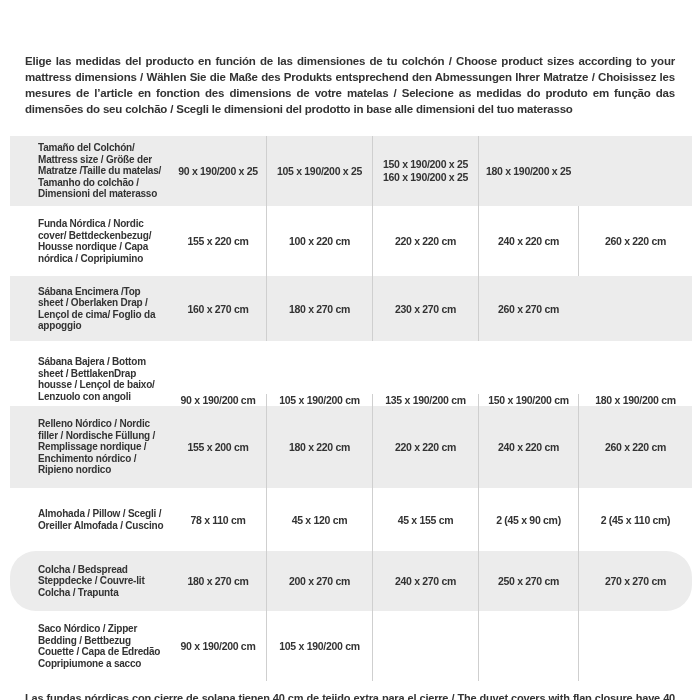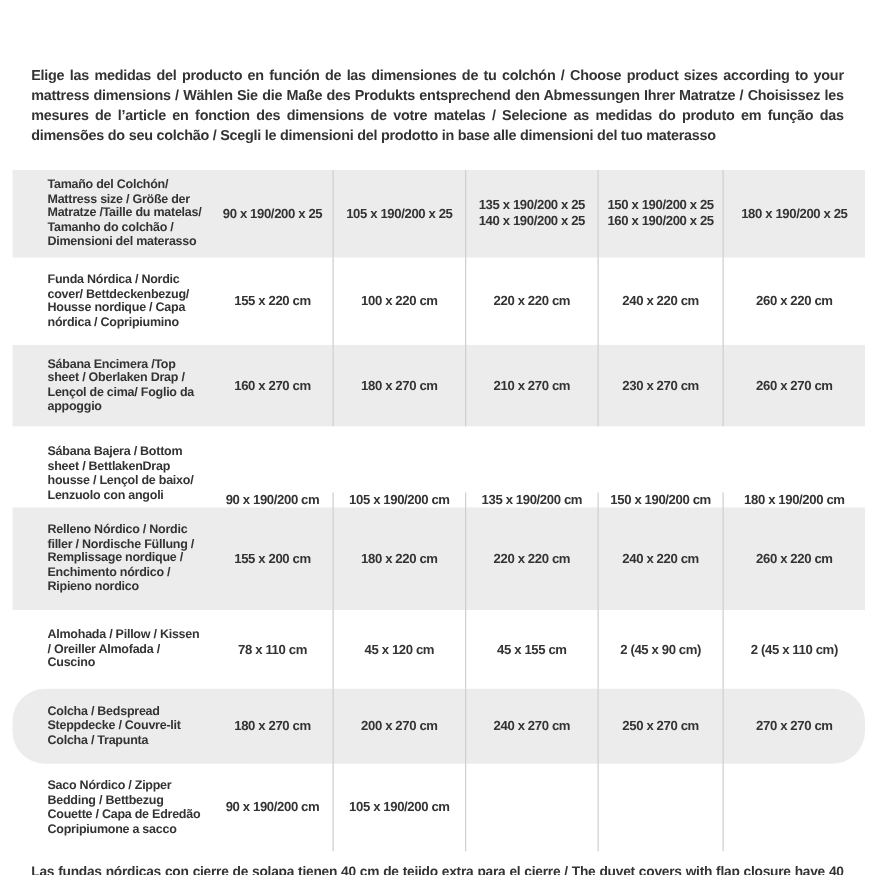--- a/index.html
+++ b/index.html
@@ -65,44 +65,39 @@
 
   <p class="intro">Elige las medidas del producto en función de las dimensiones de tu colchón / Choose product sizes according to your mattress dimensions / Wählen Sie die Maße des Produkts entsprechend den Abmessungen Ihrer Matratze / Choisissez les mesures de l’article en fonction des dimensions de votre matelas / Selecione as medidas do produto em função das dimensões do seu colchão / Scegli le dimensioni del prodotto in base alle dimensioni del tuo materasso</p>
 
   <div class="size-table">
 
     <div class="trow r1 stripe">
       <div class="cell label">Tamaño del Colchón/ Mattress size / Größe der Matratze /Taille du matelas/ Tamanho do colchão / Dimensioni del materasso</div>
       <div class="cell">90 x 190/200 x 25</div>
       <div class="cell sep">105 x 190/200 x 25</div>
       <div class="cell sep multi">
-        <span>135 x 190/200 x 25</span>
-        <span>140 x 190/200 x 25</span>
-      </div>
-      <div class="cell sep multi">
         <span>150 x 190/200 x 25</span>
         <span>160 x 190/200 x 25</span>
       </div>
       <div class="cell sep">180 x 190/200 x 25</div>
     </div>
 
     <div class="trow r2">
       <div class="cell label">Funda Nórdica / Nordic cover/ Bettdeckenbezug/ Housse nordique / Capa nórdica / Copripiumino</div>
       <div class="cell">155 x 220 cm</div>
       <div class="cell sep">100 x 220 cm</div>
       <div class="cell sep">220 x 220 cm</div>
       <div class="cell sep">240 x 220 cm</div>
       <div class="cell sep">260 x 220 cm</div>
     </div>
 
     <div class="trow r3 stripe">
       <div class="cell label">Sábana Encimera /Top sheet / Oberlaken Drap / Lençol de cima/ Foglio da appoggio</div>
       <div class="cell">160 x 270 cm</div>
       <div class="cell sep">180 x 270 cm</div>
-      <div class="cell sep">210 x 270 cm</div>
       <div class="cell sep">230 x 270 cm</div>
       <div class="cell sep">260 x 270 cm</div>
     </div>
 
     <div class="trow r4">
       <div class="cell label">Sábana Bajera / Bottom sheet / BettlakenDrap housse / Lençol de baixo/ Lenzuolo con angoli</div>
       <div class="cell">90 x 190/200 cm</div>
       <div class="cell sep">105 x 190/200 cm</div>
       <div class="cell sep">135 x 190/200 cm</div>
       <div class="cell sep">150 x 190/200 cm</div>
@@ -112,21 +107,21 @@
     <div class="trow r5 stripe">
       <div class="cell label">Relleno Nórdico / Nordic filler / Nordische Füllung / Remplissage nordique / Enchimento nórdico / Ripieno nordico</div>
       <div class="cell">155 x 200 cm</div>
       <div class="cell sep">180 x 220 cm</div>
       <div class="cell sep">220 x 220 cm</div>
       <div class="cell sep">240 x 220 cm</div>
       <div class="cell sep">260 x 220 cm</div>
     </div>
 
     <div class="trow r6">
-      <div class="cell label">Almohada / Pillow / Kissen / Oreiller Almofada / Cuscino</div>
+      <div class="cell label">Almohada / Pillow / Scegli / Oreiller Almofada / Cuscino</div>
       <div class="cell">78 x 110 cm</div>
       <div class="cell sep">45 x 120 cm</div>
       <div class="cell sep">45 x 155 cm</div>
       <div class="cell sep">2 (45 x 90 cm)</div>
       <div class="cell sep">2 (45 x 110 cm)</div>
     </div>
 
     <div class="trow r7 stripe">
       <div class="cell label">Colcha / Bedspread Steppdecke / Couvre-lit Colcha / Trapunta</div>
       <div class="cell">180 x 270 cm</div>

